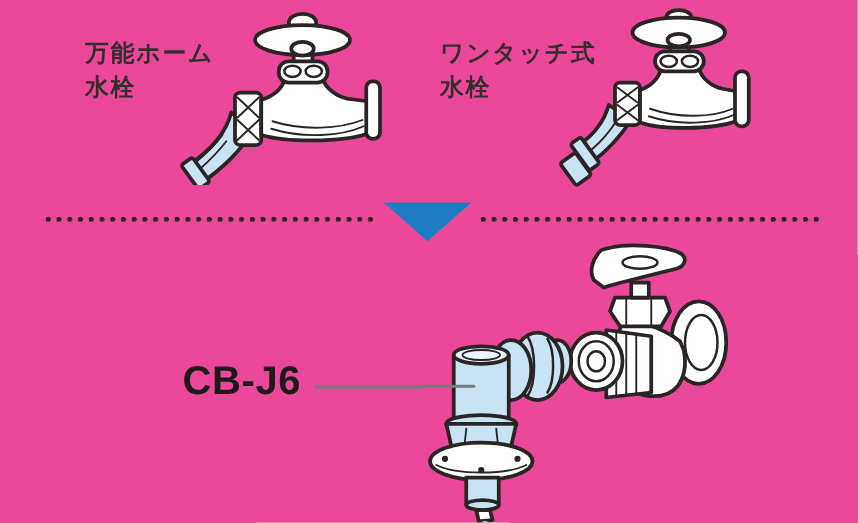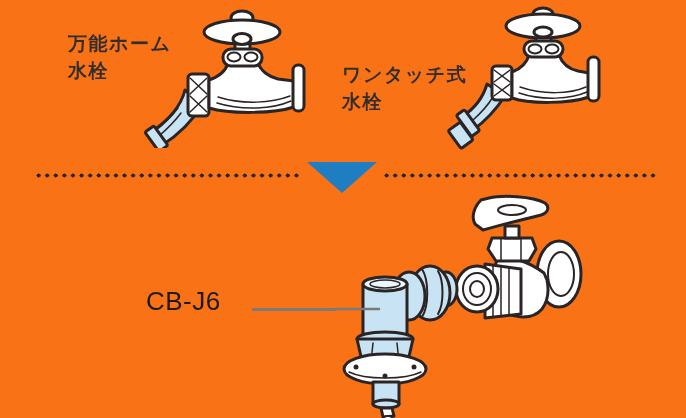--- a/index.html
+++ b/index.html
@@ -1,25 +1,25 @@
 <!DOCTYPE html>
 <html><head>
 <meta charset="utf-8">
 <style>
   html,body { margin:0; padding:0; background:#d8d8d8; }
   .frame {
     position:relative; width:686px; height:418px;
-    background:#f97316; overflow:hidden;
+    background:#ec4899; overflow:hidden;
     font-family:"Liberation Sans","DejaVu Sans",sans-serif;
     color:#332e2b;
   }
   .abs { position:absolute; }
   .jp-label { font-size:19px; font-weight:700; line-height:27px; letter-spacing:1.5px; white-space:nowrap; }
   .product-name { left:148px; top:260px; font-size:20px; font-weight:700; letter-spacing:1.5px; white-space:nowrap; }
-  .product-code { left:146px; top:286px; font-size:26px; font-weight:400; color:#1d1a19; letter-spacing:0.5px; white-space:nowrap; }
+  .product-code { left:146px; top:286px; font-size:32px; font-weight:700; color:#1d1a19; letter-spacing:0.5px; white-space:nowrap; }
   .dots {
     height:5px; top:173px;
     background-image: radial-gradient(circle at 2.5px 2.5px, #2b2423 1.9px, rgba(0,0,0,0) 2.2px);
     background-size:8.6px 5px; background-repeat:repeat-x;
   }
   .dots-left  { left:36px;  width:266px; }
   .dots-right { left:384px; width:272px; }
   .down-arrow {
     left:307px; top:162px; width:0; height:0;
     border-left:35px solid rgba(0,0,0,0);
@@ -32,21 +32,21 @@
 </head>
 <body>
 
 <div class="frame">
 
   <div class="abs jp-label" style="left:68px; top:30px;">
     <div>万能ホーム</div>
     <div>水栓</div>
   </div>
 
-  <div class="abs jp-label" style="left:342px; top:30px;margin-top:31px;">
+  <div class="abs jp-label" style="left:352px; top:30px;">
     <div>ワンタッチ式</div>
     <div>水栓</div>
   </div>
 
   <svg class="abs" style="left:125px; top:8px;" width="185" height="140" viewBox="0 0 185 140">
     <g stroke="#2a2425" stroke-width="3" stroke-linejoin="round" stroke-linecap="round">
 
       <path d="M60,82 C56,98 44,112 26,124 L36,138 C52,128 68,112 78,96 Z" fill="#c8e4f4"></path>
       <path d="M34,128 C42,121 50,113 56,105" fill="none" stroke-width="1.5"></path>
       <path d="M30,123 C39,116 47,108 53,100" fill="none" stroke-width="1.5"></path>

